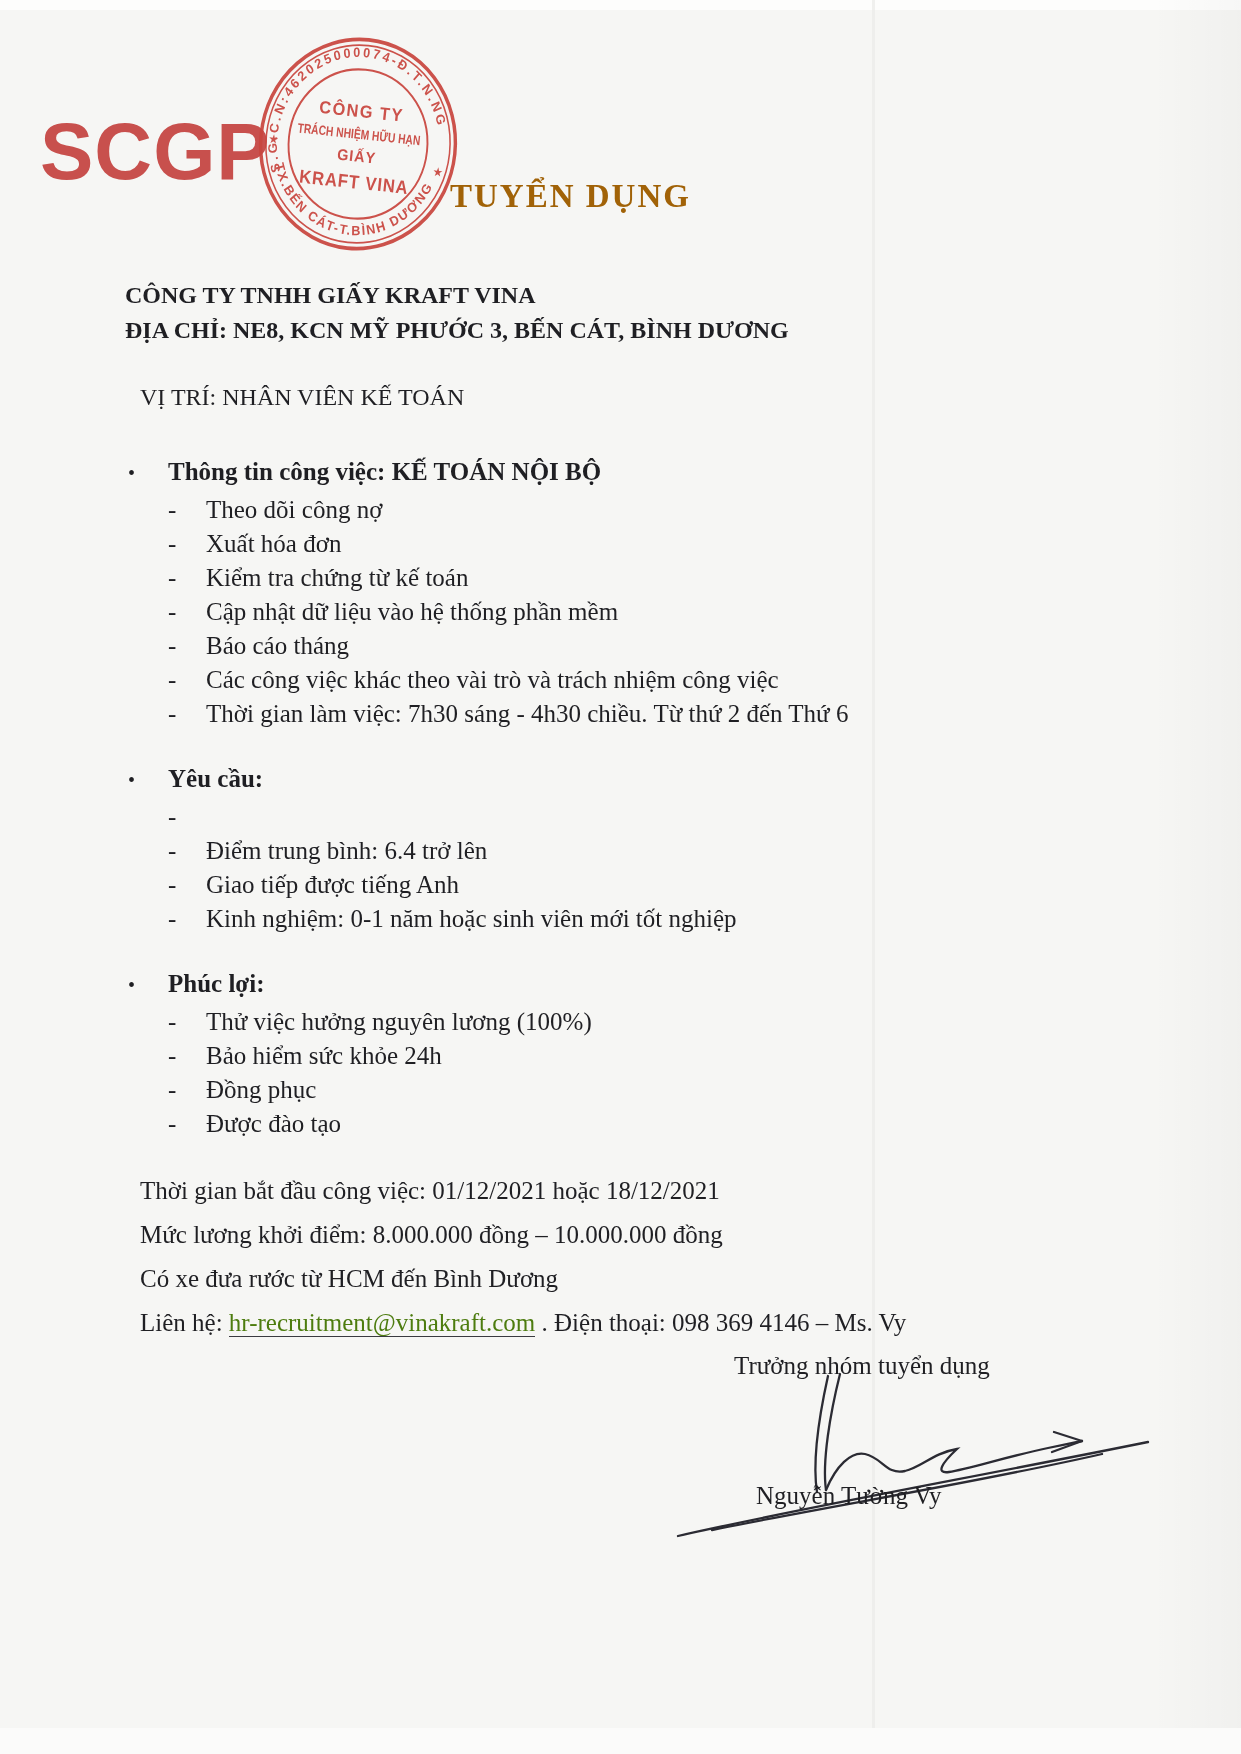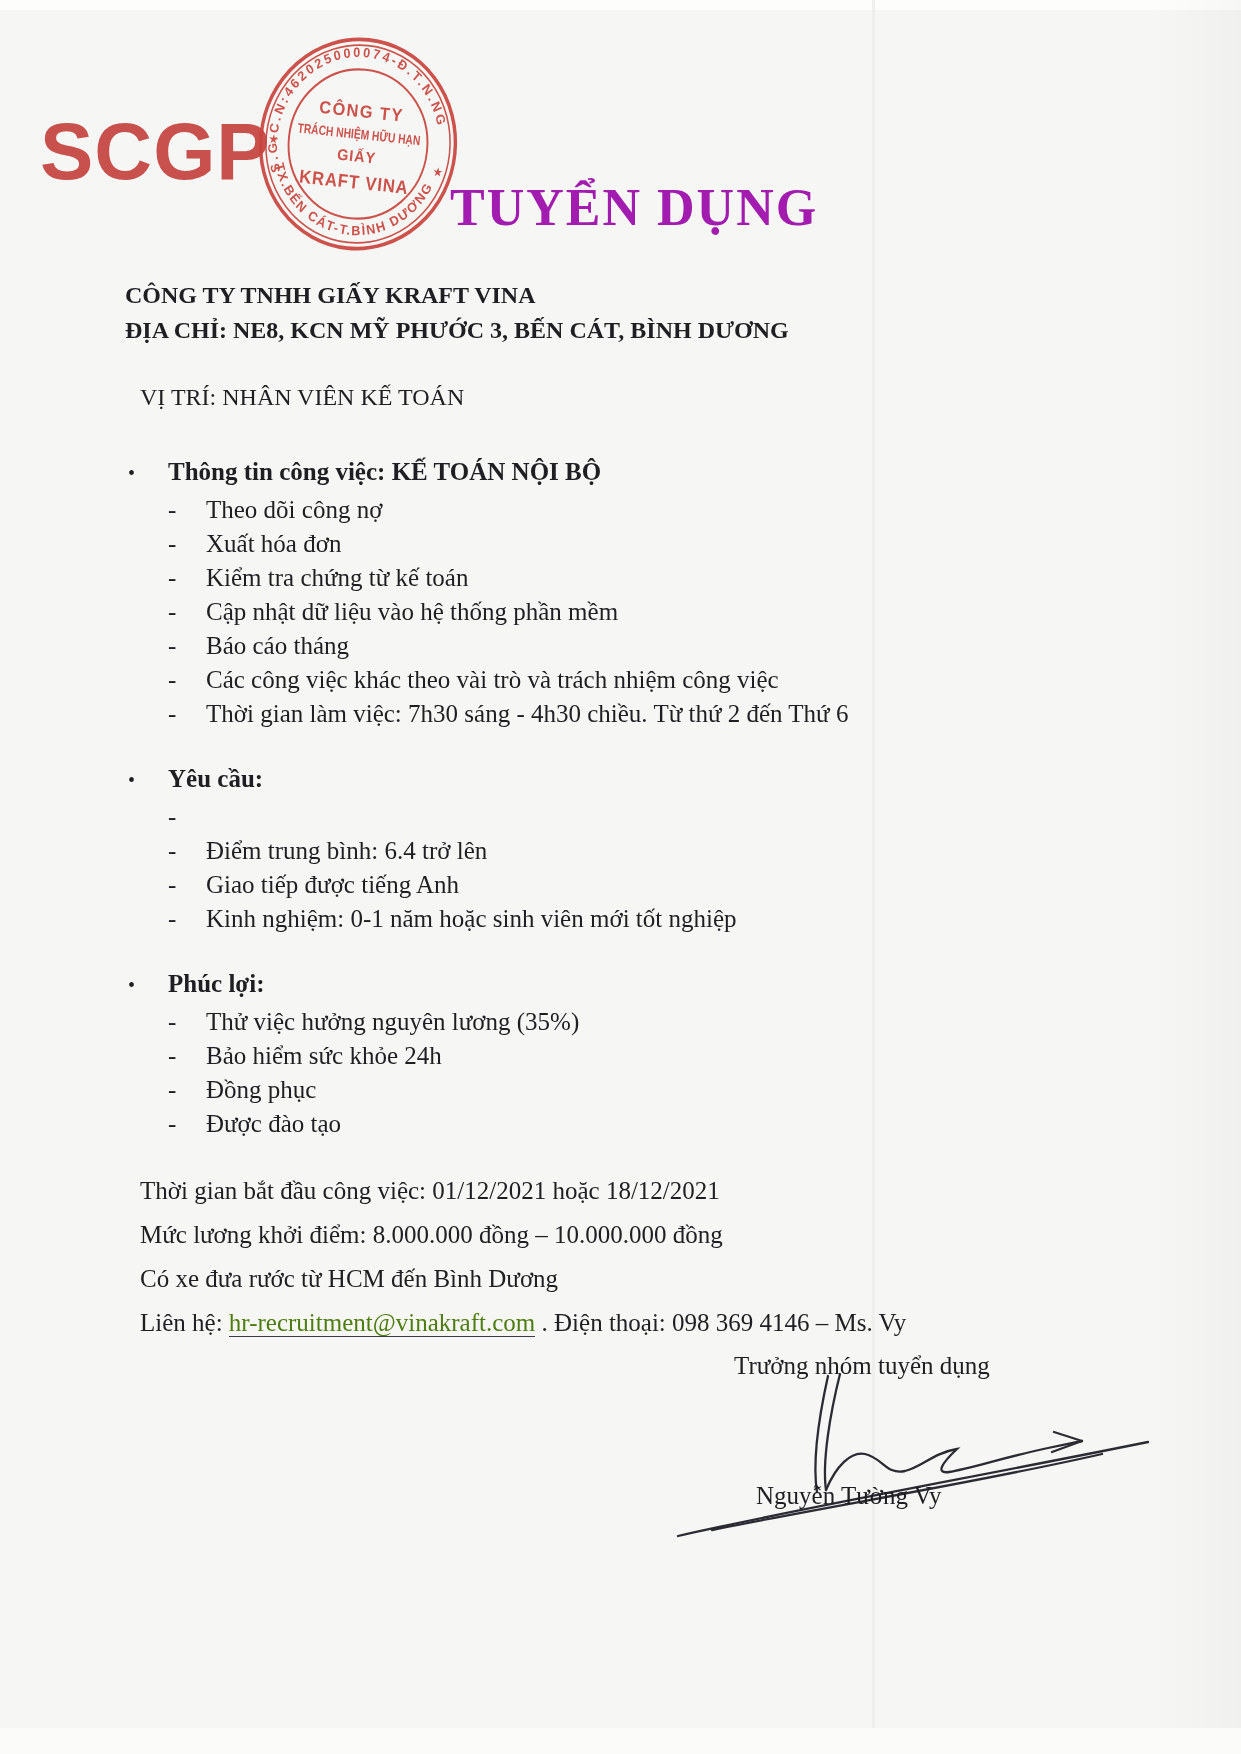--- a/index.html
+++ b/index.html
@@ -32,21 +32,21 @@
   .arc-bottom{font-size:13px;letter-spacing:1.6px;}
   .star{font-size:12px;}
   .c1{font-size:17px;letter-spacing:1.5px;}
   .c2{font-size:13px;}
   .c3{font-size:15px;letter-spacing:1px;}
   .c4{font-size:18px;letter-spacing:1px;}
 
   
   .title{
     position:absolute;left:450px;top:178px;margin:0;
-    font-size:52px;font-weight:bold;letter-spacing:2px;color:#a21caf;
+    font-size:33px;font-weight:bold;letter-spacing:2px;color:#a16207;
   }
 
   
   .company-block{position:absolute;left:125px;top:278px;font-weight:bold;font-size:24px;line-height:35px;}
   .position-line{position:absolute;left:140px;top:384px;font-size:24px;}
 
   
   .content{position:absolute;left:122px;top:452px;width:990px;font-size:25px;}
   .sec{margin:0 0 28px 0;}
   .sec-head{display:flex;align-items:baseline;line-height:40px;}
@@ -174,21 +174,21 @@
     </div>
 
     <div class="sec">
       <div class="sec-head">
         <span class="bullet">•</span>
         <span><b>Phúc lợi:</b><span class="head-rest"></span></span>
       </div>
       <div class="items">
         <div class="item">
             <span class="dash">-</span>
-            <span>Thử việc hưởng nguyên lương (35%)</span>
+            <span>Thử việc hưởng nguyên lương (100%)</span>
           </div>
         <div class="item">
             <span class="dash">-</span>
             <span>Bảo hiểm sức khỏe 24h</span>
           </div>
         <div class="item">
             <span class="dash">-</span>
             <span>Đồng phục</span>
           </div>
         <div class="item">

